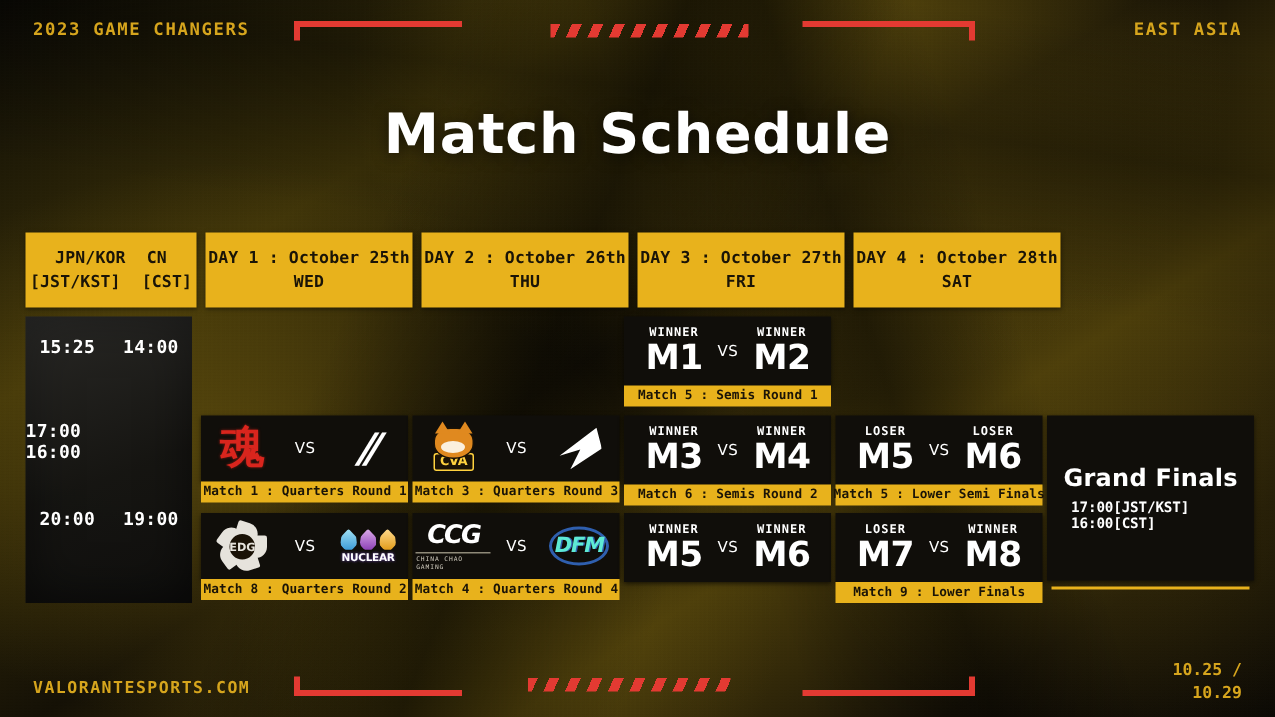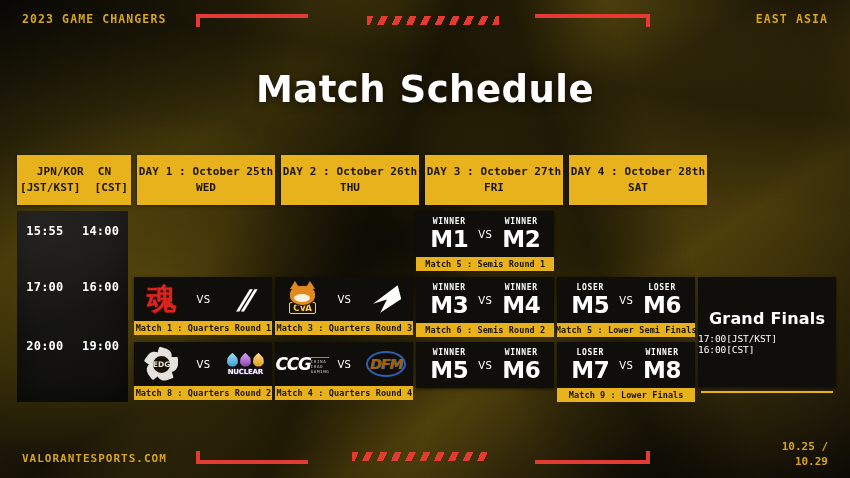--- a/index.html
+++ b/index.html
@@ -149,21 +149,21 @@
   }
   .trow {
     position: absolute; left: 0; right: 0;
     display: flex; justify-content: space-around;
     color: #fff;
     font-family: "DejaVu Sans Mono", monospace;
     font-size: 12px; font-weight: bold;
     letter-spacing: .2px;
   }
   .trow.r1 { top: 13px; }
-  .trow.r2 { top: 69px; }
+  .trow.r2 { top: 69px; flex-direction: column; }
   .trow.r3 { top: 128px; }
 
   
   .daycol { width: 138px; height: 191px; position: relative; }
 
   .slot {
     position: absolute;
     left: 0; width: 138px;
   }
   .slot.s1 { top: 0; }
@@ -279,58 +279,58 @@
     border:1px solid #ffd23f;
   }
 
   .logo-arrow { width: 30px; height: 30px; position: relative; }
   .logo-arrow .a1 {
     position:absolute; inset:0;
     background:#fff;
     clip-path: polygon(88% 4%, 100% 50%, 30% 96%, 52% 52%, 6% 66%);
   }
 
-  .logo-ccg { display:flex; align-items:center; }
+  .logo-ccg { display:flex; flex-direction:column; align-items:center; }
   .logo-ccg .big {
     color:#fff; font-size:17px; font-weight:bold; font-style:italic;
     font-family:"DejaVu Sans", sans-serif; letter-spacing:-1.2px; line-height:1;
   }
   .logo-ccg .sub {
     color:#cfcabd; font-size:4.2px; font-family:"DejaVu Sans Mono", monospace;
     letter-spacing:.6px; margin-top:2px; border-top:1px solid #8e8978; padding-top:1px;
   }
 
   .logo-dfm { position:relative; width:44px; height:30px;
               display:flex; align-items:center; justify-content:center; }
   .logo-dfm .ring {
     position:absolute; left:50%; top:50%; transform:translate(-50%,-50%);
     width:40px; height:26px; border:2px solid #2f5fae; border-radius:50%;
   }
   .logo-dfm .txt {
-    position:relative; color:#a16207; font-size:14px; font-weight:bold; font-style:italic;
+    position:relative; color:#5eead4; font-size:14px; font-weight:bold; font-style:italic;
     font-family:"DejaVu Sans", sans-serif; letter-spacing:-.8px;
     text-shadow: 1px 0 0 #2f5fae;
   }
 
   
   .gf-col { width: 138px; height: 191px; position: relative; }
   .gf-box {
     position:absolute; left:0; top:66px; width:138px; height:110px;
     background:#100e0a;
     display:flex; flex-direction:column;
     align-items:center; justify-content:center;
     box-shadow: 0 1px 3px rgba(0,0,0,.6);
   }
   .gf-title {
     color:#fff; font-size:16px; font-weight:bold;
     font-family:"DejaVu Sans", sans-serif; letter-spacing:.2px;
   }
   .gf-time {
-    color:#fff; font-size:9.5px; font-weight:normal;
-    font-family:"DejaVu Sans Mono", monospace; margin-top:5px; letter-spacing:-.1px;
+    color:#fff; font-size:9.5px; font-weight:bold;
+    font-family:"DejaVu Sans Mono", monospace; margin-top:5px; letter-spacing:-.1px;padding-left:16px;
   }
   .gf-underline {
     position:absolute; left:3px; top:180px; width:132px; height:2px;
     background:#e8b21c;
   }
 
   
   .foot-left {
     position:absolute; left:22px; top:452px;
     color:#d6a51d; font-size:11px; font-weight:bold;
@@ -395,21 +395,21 @@
         <div>DAY 4 : October 28th</div>
         <div class="l2">SAT</div>
       </div>
     </div>
 
     <div class="body-row">
 
       <div class="timecol">
         <div class="tgrad"></div>
         <div class="trow r1">
-          <span>15:55</span>
+          <span>15:25</span>
           <span>14:00</span>
         </div>
         <div class="trow r2">
           <span>17:00</span>
           <span>16:00</span>
         </div>
         <div class="trow r3">
           <span>20:00</span>
           <span>19:00</span>
         </div>

